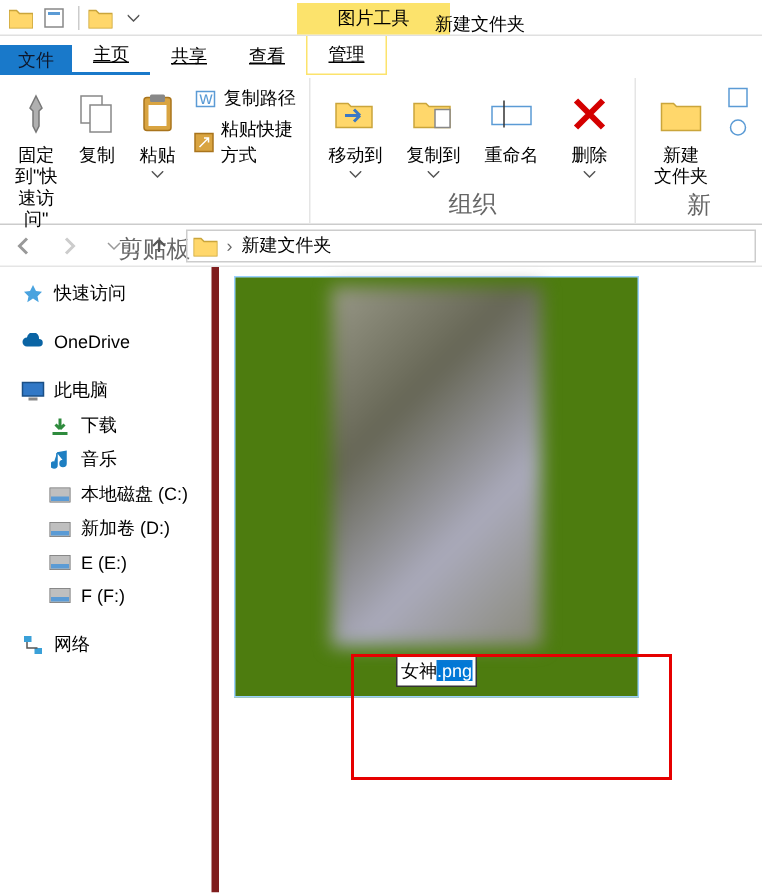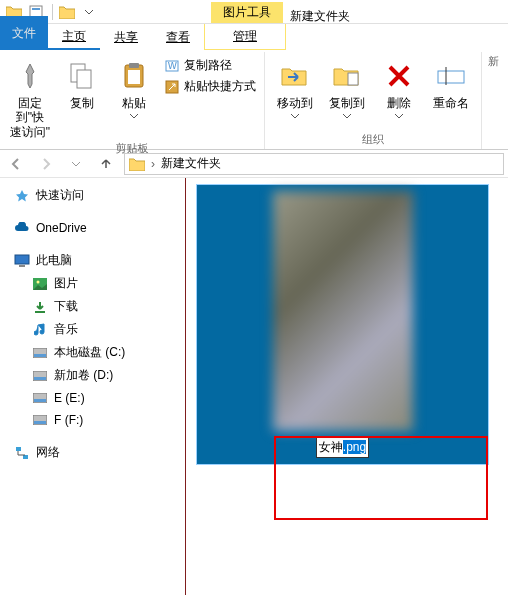--- a/index.html
+++ b/index.html
@@ -3,49 +3,49 @@
   <meta charset="utf-8">
   <style>
     * { box-sizing: border-box; margin: 0; padding: 0; font-family: "Microsoft YaHei", "Segoe UI", sans-serif; font-size: 12px; }
     body { background: #fff; width: 508px; height: 595px; overflow: hidden; }
     
     .qat { height: 24px; background: #fff; display: flex; align-items: center; padding: 0 4px; border-bottom: 1px solid #e0e0e0; }
     .qat-icon { width: 20px; height: 20px; display: flex; align-items: center; justify-content: center; margin-right: 2px; }
     .qat-sep { width: 1px; height: 16px; background: #ccc; margin: 0 4px; }
     
     .tabbar { height: 26px; display: flex; align-items: flex-end; background: #fff; }
-    .tab-file { background: #1979ca; color: #e5e5e5; padding: 4px 12px; height: 34px; display: flex; align-items: center; }
+    .tab-file { background: #1979ca; color: #0f172a; padding: 4px 12px; height: 20px; display: flex; align-items: center; }
     .tab { padding: 4px 14px; height: 26px; display: flex; align-items: center; cursor: pointer; text-decoration: underline; }
-    .contextual-tab { padding: 4px 28px; border: 1px solid #fce36c; border-top: none; }
+    .contextual-tab { padding: 4px 14px; border: 1px solid #fce36c; border-top: none; }
     
     .ribbon { height: 100px; border-bottom: 1px solid #ccc; display: flex; background: #fff; padding-top: 2px; }
     .ribbon-group { display: flex; flex-direction: column; align-items: center; padding: 0 6px; border-right: 1px solid #e5e5e5; }
     .ribbon-group-content { flex: 1; display: flex; align-items: flex-start; gap: 4px; padding-top: 4px; }
-    .ribbon-group-label { font-size: 11px; color: #666; padding: 2px 0; }
+    .ribbon-group-label { font-size: 16px; color: #666; padding: 2px 0; }
     .rbtn-large { display: flex; flex-direction: column; align-items: center; justify-content: flex-start; width: 48px; gap: 4px; padding-top: 4px; }
     .rbtn-large .icon { width: 32px; height: 32px; display: flex; align-items: center; justify-content: center; }
     .rbtn-large .lbl { text-align: center; line-height: 1.2; }
     .rbtn-col { display: flex; flex-direction: column; gap: 2px; }
     .rbtn-small { display: flex; align-items: center; gap: 4px; padding: 1px 2px; }
     .rbtn-small .icon { width: 16px; height: 16px; display:flex; align-items:center; justify-content:center; }
     
     .navbar { height: 28px; display: flex; align-items: center; padding: 0 4px; gap: 6px; border-bottom: 1px solid #e5e5e5; }
     .nav-arrow { width: 24px; height: 24px; display:flex; align-items:center; justify-content:center; color: #888; }
     .addr { flex: 1; display: flex; align-items: center; border: 1px solid #ccc; height: 22px; padding: 0 4px; gap: 6px; }
     .crumb-sep { color: #666; }
     
     .main { display: flex; height: calc(595px - 24px - 26px - 100px - 28px); }
-    .tree { width: 186px; border-right: 1px solid #7f1d1d; padding: 6px 0; overflow: hidden; }
+    .tree { width: 146px; border-right: 5px solid #7f1d1d; padding: 6px 0; overflow: hidden; }
     .tree-item { display: flex; align-items: center; gap: 6px; padding: 3px 4px 3px 14px; }
     .tree-item.sub { padding-left: 32px; }
     .tree-item .icon { width: 16px; height: 16px; display:flex; align-items:center; justify-content:center; }
     .tree-spacer { height: 10px; }
     
     .content { flex: 1; padding: 6px 10px; position: relative; }
-    .thumb-wrap { width: 293px; background: #0369a1; padding: 6px; display: flex; flex-direction: column; align-items: center; border: 1px solid #99d1ff; }
+    .thumb-wrap { width: 270px; background: #4d7c0f; padding: 6px; display: flex; flex-direction: column; align-items: center; border: 1px solid #99d1ff; }
     .thumb-img { width: 140px; height: 240px; background: linear-gradient(135deg,#998,#665,#aab,#887); filter: blur(6px); }
     .thumb-name { margin-top: 6px; border: 1px solid #333; padding: 1px 2px; font-size: 12px; background: #fff; }
     .thumb-name .sel { background: #0078d7; color: #fff; }
     .redbox { position: absolute; border: 2px solid #e60000; left: 88px; top: 258px; width: 214px; height: 84px; pointer-events: none; }
     
     svg { display: block; }
   </style>
 </head>
 <body>
 
@@ -74,21 +74,21 @@
   </span>
 </div>
 
 <div style="position:relative">
   <div class="tabbar">
     <div class="tab-file">文件</div>
     <div class="tab" style="border-bottom:2px solid #1979ca">主页</div>
     <div class="tab">共享</div>
     <div class="tab">查看</div>
     <div class="tab contextual-tab">管理</div>
-    <div style="position:absolute; left:211px; top:-22px; background:#fce36c; padding:2px 12px; font-size:12px;">图片工具</div>
+    <div style="position:absolute; left:198px; top:-22px; background:#fce36c; padding:2px 27px; font-size:12px;">图片工具</div>
     <div style="position:absolute; left:290px; top:-16px;">新建文件夹</div>
   </div>
 </div>
 
 <div class="ribbon">
   <div class="ribbon-group">
     <div class="ribbon-group-content">
       <div class="rbtn-large">
         <span class="icon">
             <svg width="28" height="28" viewBox="0 0 28 28">
@@ -165,43 +165,70 @@
               <rect x="16" y="10" width="10" height="12" fill="#fff" stroke="#888"></rect>
             </svg>
           </span>
         <span class="lbl">复制到</span>
         <svg width="8" height="5" viewBox="0 0 8 5">
             <path d="M0 0l4 4 4-4" stroke="#555" fill="none"></path>
           </svg>
       </div>
       <div class="rbtn-large">
         <span class="icon">
+            <svg width="30" height="22">
+              <rect x="2" y="6" width="26" height="12" fill="#fff" stroke="#5b9bd5"></rect>
+              <line x1="10" y1="2" x2="10" y2="20" stroke="#333"></line>
+            </svg>
+          </span>
+        <span class="lbl">重命名</span>
+      </div>
+      <div class="rbtn-large">
+        <span class="icon">
             <svg width="28" height="28">
               <path d="M5 5l18 18M23 5L5 23" stroke="#d40000" stroke-width="4"></path>
             </svg>
           </span>
         <span class="lbl">删除</span>
         <svg width="8" height="5" viewBox="0 0 8 5">
             <path d="M0 0l4 4 4-4" stroke="#555" fill="none"></path>
           </svg>
       </div>
-      <div class="rbtn-large">
-        <span class="icon">
-            <svg width="30" height="22">
-              <rect x="2" y="6" width="26" height="12" fill="#fff" stroke="#5b9bd5"></rect>
-              <line x1="10" y1="2" x2="10" y2="20" stroke="#333"></line>
-            </svg>
-          </span>
-        <span class="lbl">重命名</span>
-      </div>
     </div>
     <div class="ribbon-group-label">组织</div>
   </div>
 
   <div class="ribbon-group" style="border-right:none">
+    <div class="ribbon-group-content">
+      <div class="rbtn-large">
+        <span class="icon">
+            <svg width="30" height="26">
+              <path d="M2 6h8l2 2h16v16H2z" fill="#ffd76b" stroke="#caa53b"></path>
+            </svg>
+          </span>
+        <span class="lbl" style="white-space:pre-line">新建
+文件夹</span>
+      </div>
+      <div class="rbtn-col">
+        <div class="rbtn-small">
+            <span class="icon">
+              <svg width="14" height="14">
+                <rect x="1" y="1" width="12" height="12" fill="#fff" stroke="#5b9bd5"></rect>
+              </svg>
+            </span>
+          </div>
+        <div class="rbtn-small">
+            <span class="icon">
+              <svg width="14" height="14">
+                <circle cx="7" cy="7" r="5" fill="none" stroke="#5b9bd5"></circle>
+              </svg>
+            </span>
+          </div>
+      </div>
+    </div>
     <div class="ribbon-group-label">新</div>
   </div>
 </div>
 
 <div class="navbar">
   <span class="nav-arrow">
       <svg width="16" height="16">
         <path d="M10 3l-5 5 5 5" stroke="#999" fill="none" stroke-width="2"></path>
       </svg>
     </span>
@@ -255,30 +282,20 @@
         <span class="icon">
           <svg width="16" height="14">
             <rect x="1" y="1" width="14" height="9" fill="#3178c6" stroke="#1a4f86"></rect>
             <rect x="5" y="11" width="6" height="2" fill="#888"></rect>
           </svg>
         </span>
         <span>此电脑</span>
       </div>
     <div class="tree-item sub">
         <span class="icon">
-          <svg width="14" height="12">
-            <rect width="14" height="12" fill="#3aa655"></rect>
-            <circle cx="5" cy="4" r="1.5" fill="#fffa8b"></circle>
-            <path d="M0 12l5-5 4 3 5-4v6z" fill="#2c7a3d"></path>
-          </svg>
-        </span>
-        <span>图片</span>
-      </div>
-    <div class="tree-item sub">
-        <span class="icon">
           <svg width="14" height="14">
             <path d="M7 2v7m0 0l-3-3m3 3l3-3M2 12h10" stroke="#2e8b3d" fill="none" stroke-width="2"></path>
           </svg>
         </span>
         <span>下载</span>
       </div>
     <div class="tree-item sub">
         <span class="icon">
           <svg width="12" height="14">
             <path d="M4 2v8a2 2 0 11-2-2M4 2l6-1v8a2 2 0 11-2-2" fill="#1e7fc2" stroke="#1e7fc2"></path>

